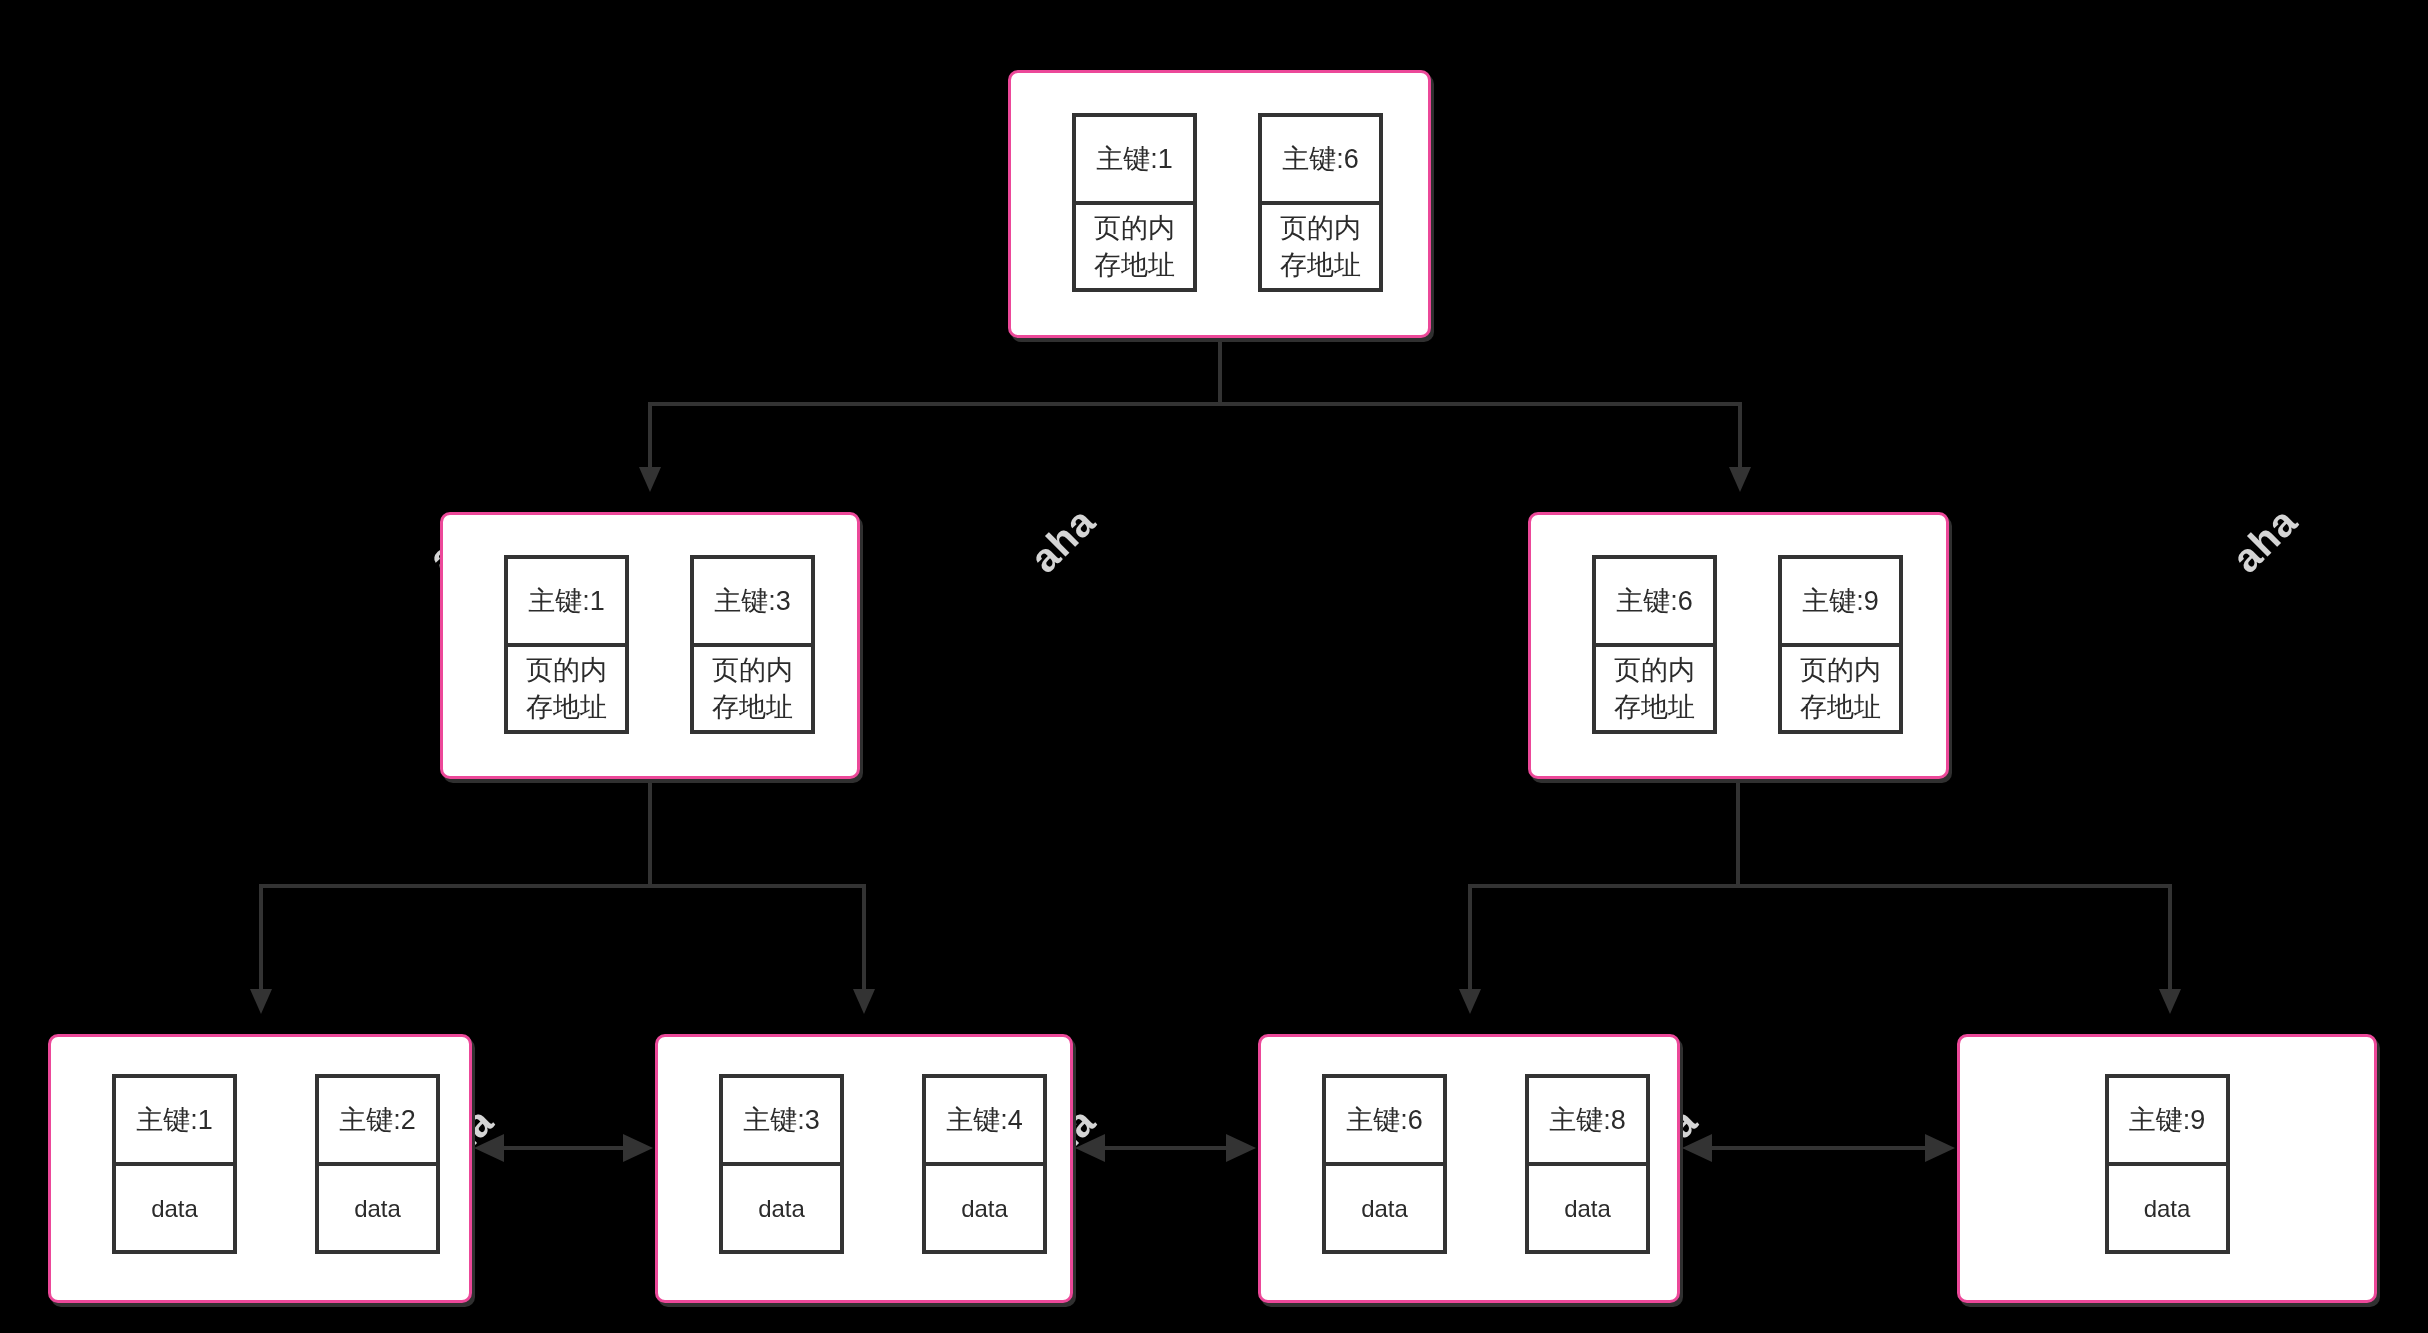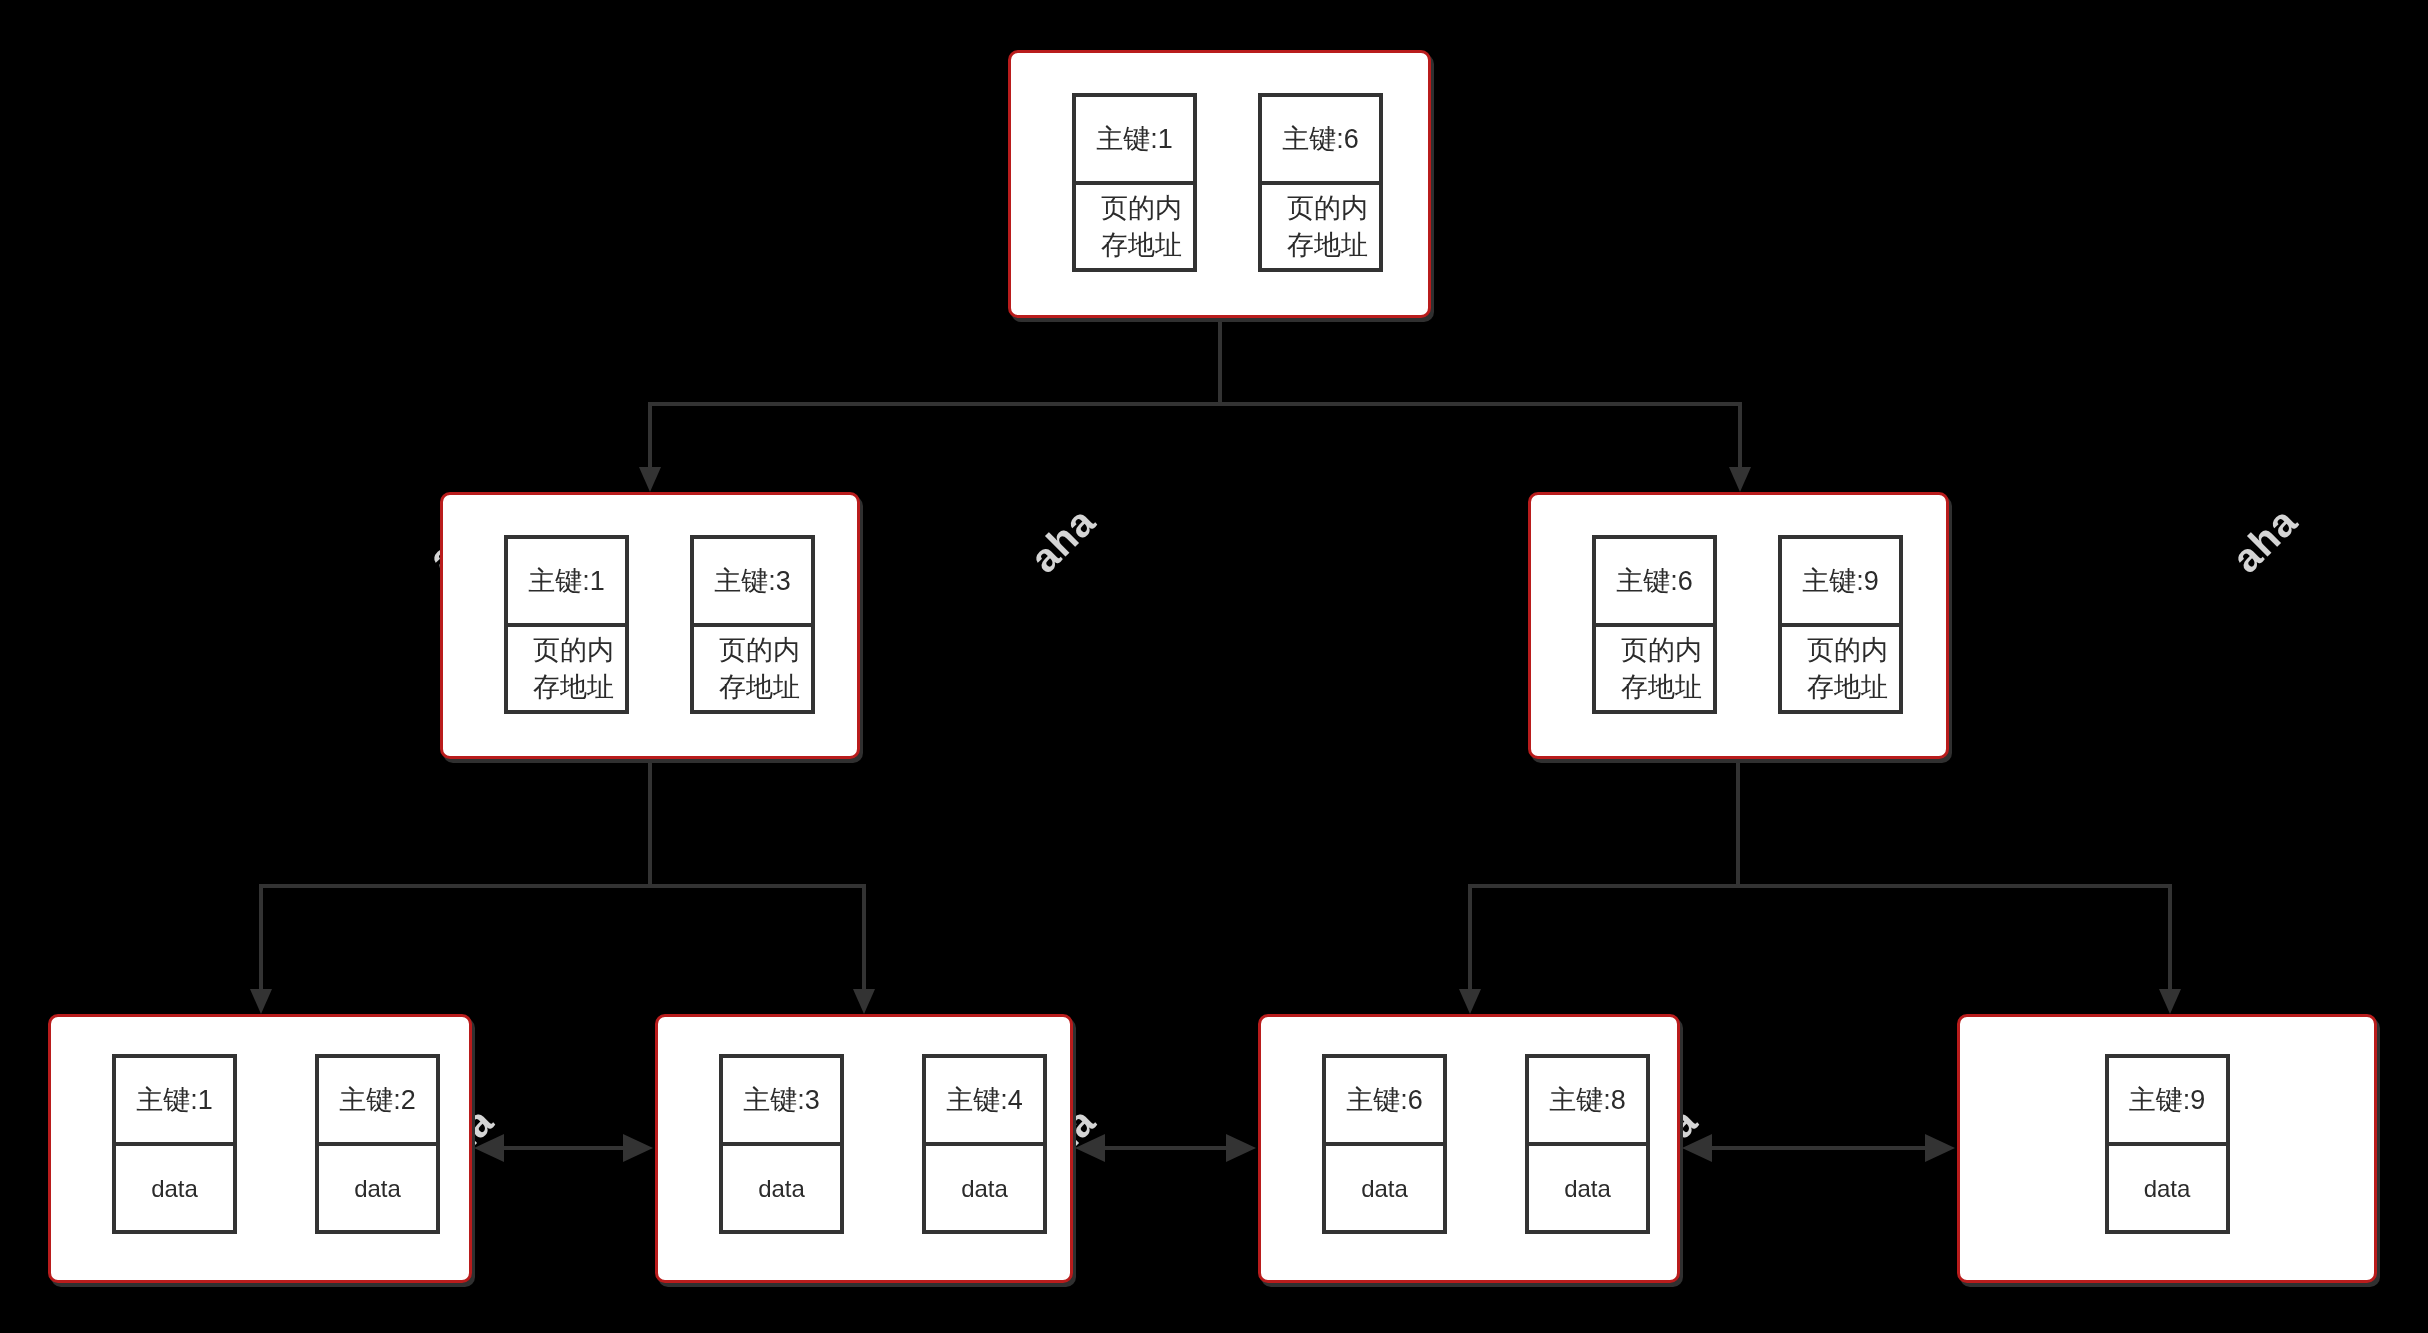--- a/index.html
+++ b/index.html
@@ -7,51 +7,52 @@
     position:relative;
     width:2428px;height:1333px;
     background:#000000;
     overflow:hidden;
     font-family:"Liberation Sans","DejaVu Sans",sans-serif;
   }
   
   .node{
     position:absolute;
     background:#ffffff;
-    border:3px solid #b91c1c;
+    border:3px solid #ec4899;
     border-radius:10px;
     box-shadow:3px 4px 0 #303030;
     box-sizing:border-box;
     display:flex;
     justify-content:flex-start;
     align-items:flex-start;
     padding-top:37px;
     padding-left:61px;
     gap:61px;
     z-index:3;
+    margin-top:20px;
   }
   .node.leaf{gap:78px;padding-left:61px;}
   .node.single{justify-content:center;padding-left:0;}
   
   .cellstack{display:flex;flex-direction:column;}
   .cell{
     width:125px;
     box-sizing:border-box;
     border:4px solid #333333;
     background:#ffffff;
     display:flex;
     align-items:center;
     justify-content:center;
     text-align:center;
     color:#2b2b2b;
     font-size:27px;
     line-height:37px;
   }
   .cell.key{height:92px;}
-  .cell.sub{height:91px;margin-top:-4px;padding:0 11px;word-break:break-all;text-align:right;}
+  .cell.sub{height:91px;margin-top:-4px;padding:0 11px;word-break:break-all;}
   .cell.datacell{height:92px;margin-top:-4px;font-size:24px;}
   
   #connectors{position:absolute;left:0;top:0;z-index:2;}
   #connectors path{stroke:#333333;stroke-width:4;fill:none;}
   #connectors polygon{fill:#333333;stroke:none;}
   
   .watermark{
     position:absolute;
     z-index:1;
     color:#e8e8e8;

